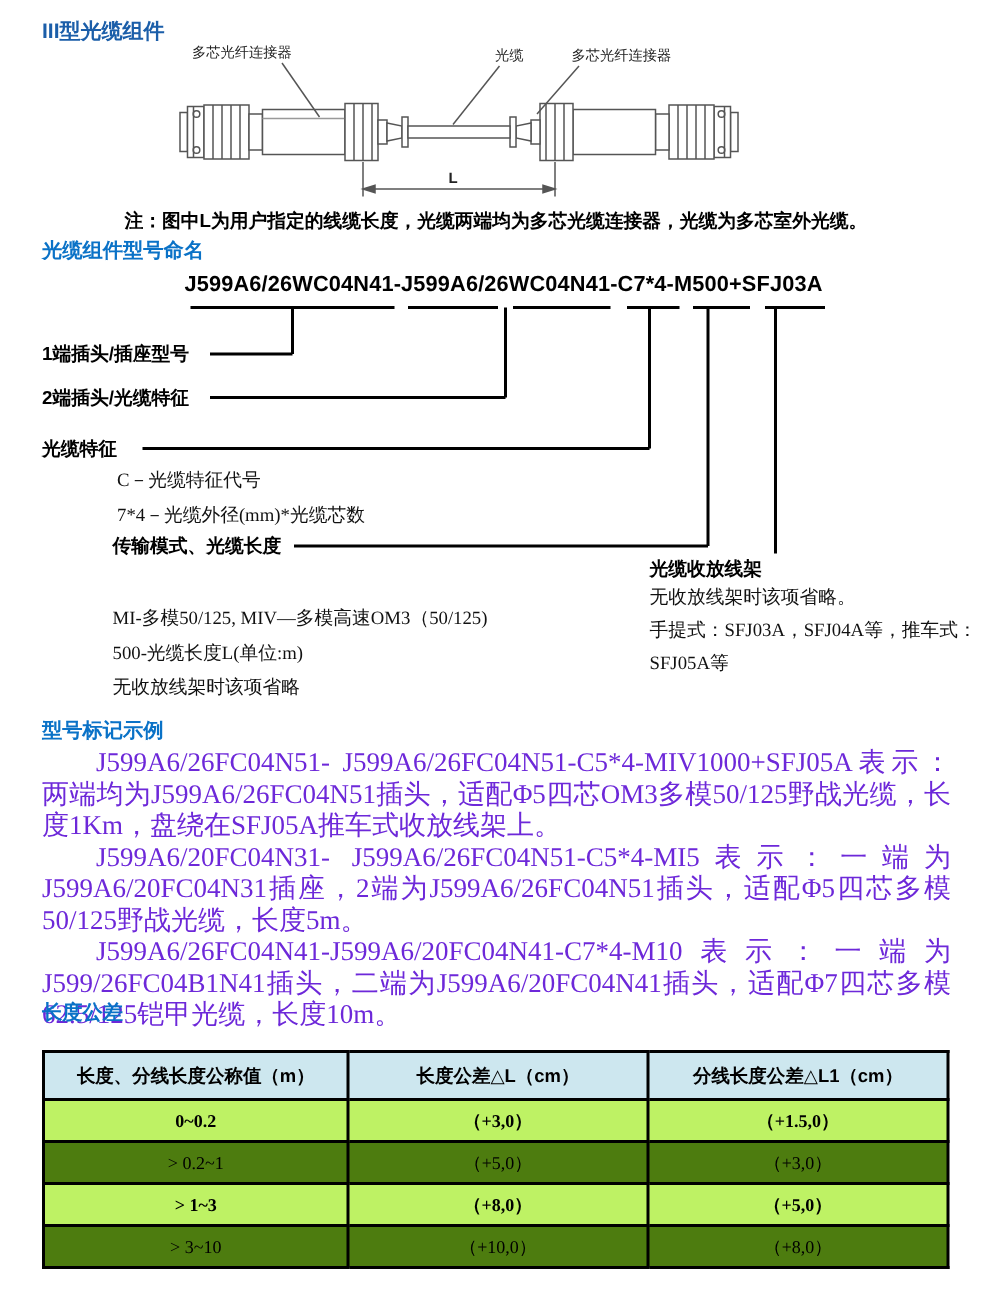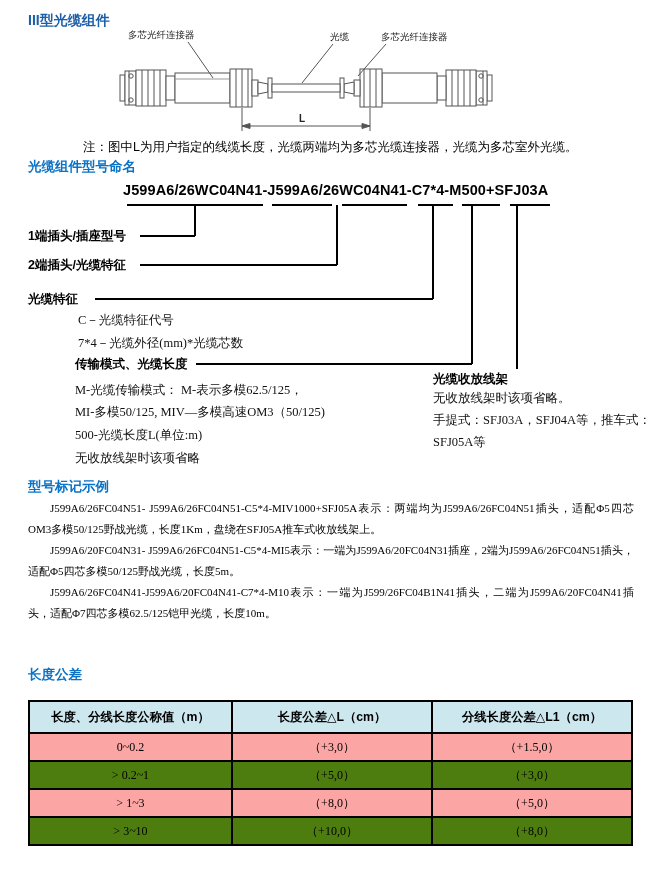--- a/index.html
+++ b/index.html
@@ -3,43 +3,43 @@
 <meta charset="utf-8">
 <style>
   html,body{margin:0;padding:0;background:#ffffff;}
   .page{
     position:relative;width:659px;height:856px;background:#ffffff;overflow:hidden;
     font-family:"Liberation Serif","DejaVu Serif",serif;color:#111;
   }
   .abs{position:absolute;white-space:nowrap;}
   .h-title{font-family:"Liberation Sans","DejaVu Sans",sans-serif;font-weight:bold;font-size:14px;color:#1b5ea9;}
   .h-sec{font-family:"Liberation Sans","DejaVu Sans",sans-serif;font-weight:bold;font-size:13.5px;color:#0a72c7;}
-  .note{font-family:"Liberation Sans","DejaVu Sans",sans-serif;font-weight:normal;font-size:12.5px;color:#000;text-align:right;}
+  .note{font-family:"Liberation Sans","DejaVu Sans",sans-serif;font-weight:bold;font-size:12.5px;color:#000;text-align:right;}
   .model{font-family:"Liberation Sans","DejaVu Sans",sans-serif;font-weight:bold;font-size:14.5px;letter-spacing:0.1px;color:#000;}
   .lbl-b{font-family:"Liberation Sans","DejaVu Sans",sans-serif;font-weight:bold;font-size:12.5px;color:#000;}
   .lbl-n{font-size:12.5px;color:#111;}
   svg{position:absolute;pointer-events:none;}
   svg text{font-family:"Liberation Sans","DejaVu Sans",sans-serif;fill:#222;}
   .examples{
     position:absolute;left:28px;top:498px;width:606px;
-    font-size:11px;line-height:21px;text-align:justify;color:#000000;
+    font-size:18px;line-height:21px;text-align:justify;color:#6d28d9;
   }
   .examples p{margin:0;text-indent:2em;white-space:normal;}
   table.tol{
     position:absolute;left:28px;top:700px;width:603px;
     border-collapse:collapse;table-layout:fixed;
     font-size:12px;color:#000;
   }
   table.tol th,table.tol td{
     border:2px solid #000;text-align:center;vertical-align:middle;padding:0;
   }
   table.tol th{height:30px;font-weight:bold;font-size:12.3px;background:#cde7ef;
     font-family:"Liberation Sans","DejaVu Sans",sans-serif;}
   table.tol td{height:26px;background:#4d7c0f;}
-  table.tol tr.odd td{background:#fca5a5;}
+  table.tol tr.odd td{background:#bef264;font-weight:bold;}
 </style>
 </head>
 <body>
 
 <div class="page">
 
   <div class="abs h-title" style="left:28px;top:12px;">III型光缆组件</div>
 
   <svg style="left:78px;top:26px;" width="524" height="114" viewBox="78 26 524 114">
     <g stroke="#555" fill="#ffffff" stroke-width="1">
@@ -135,21 +135,20 @@
   </svg>
 
   <div class="abs lbl-b" style="left:28px;top:228px;">1端插头/插座型号</div>
   <div class="abs lbl-b" style="left:28px;top:257px;">2端插头/光缆特征</div>
 
   <div class="abs lbl-b" style="left:28px;top:291px;">光缆特征</div>
   <div class="abs lbl-n" style="left:78px;top:312px;">C－光缆特征代号</div>
   <div class="abs lbl-n" style="left:78px;top:335px;">7*4－光缆外径(mm)*光缆芯数</div>
 
   <div class="abs lbl-b" style="left:75px;top:356px;">传输模式、光缆长度</div>
-  <div class="abs lbl-n" style="left:75px;top:382px;">M-光缆传输模式： M-表示多模62.5/125，</div>
   <div class="abs lbl-n" style="left:75px;top:404px;">MI-多模50/125, MIV—多模高速OM3（50/125)</div>
   <div class="abs lbl-n" style="left:75px;top:427px;">500-光缆长度L(单位:m)</div>
   <div class="abs lbl-n" style="left:75px;top:450px;">无收放线架时该项省略</div>
 
   <div class="abs lbl-b" style="left:433px;top:371px;">光缆收放线架</div>
   <div class="abs lbl-n" style="left:433px;top:390px;">无收放线架时该项省略。</div>
   <div class="abs lbl-n" style="left:433px;top:412px;">手提式：SFJ03A，SFJ04A等，推车式：</div>
   <div class="abs lbl-n" style="left:433px;top:434px;">SFJ05A等</div>
 
   <div class="abs h-sec" style="left:28px;top:478px;">型号标记示例</div>

